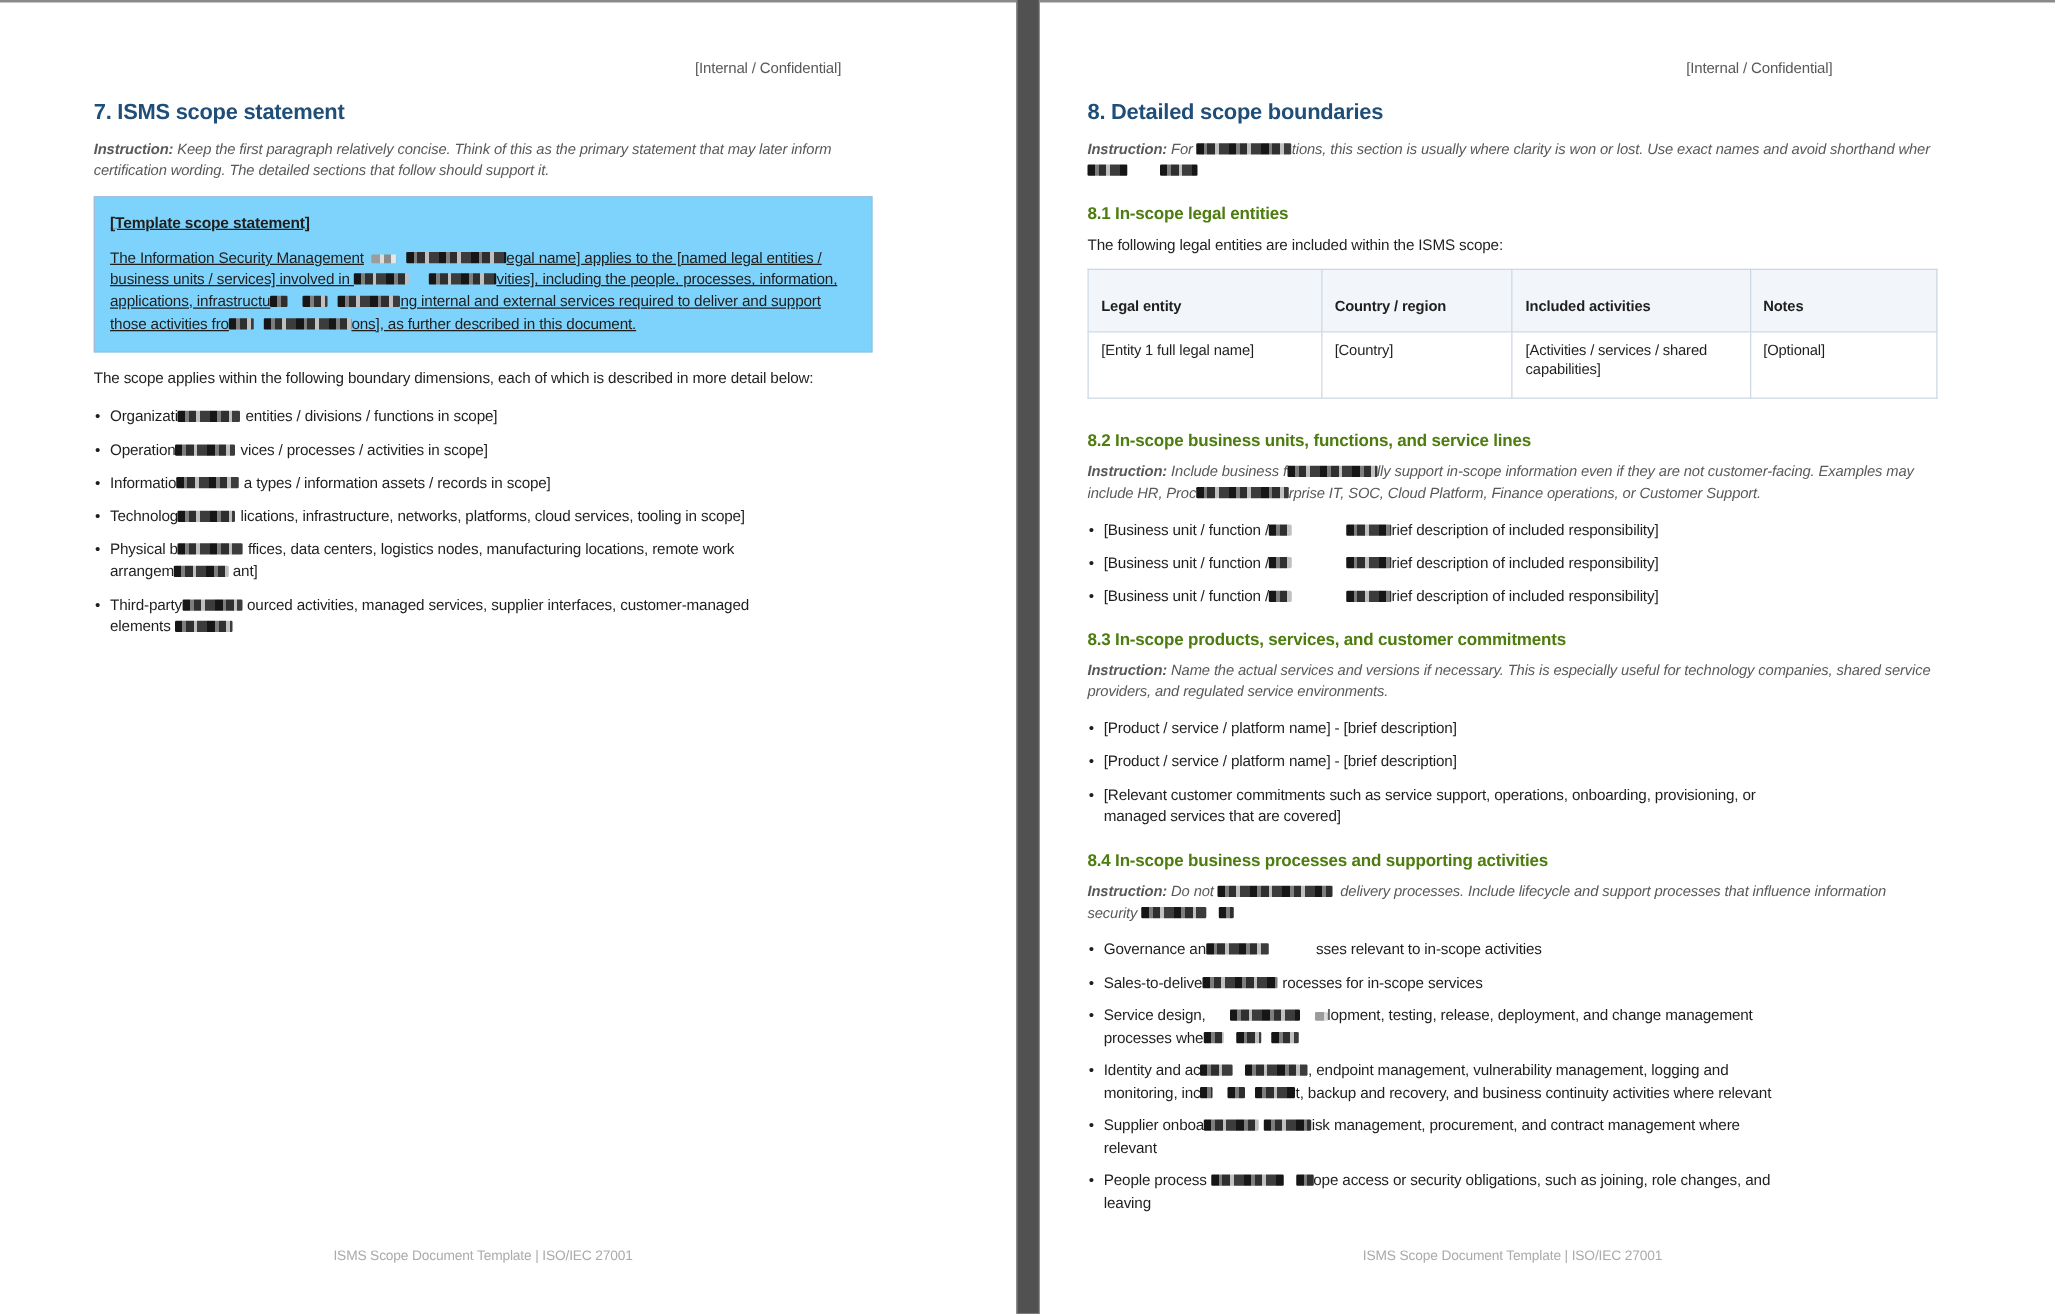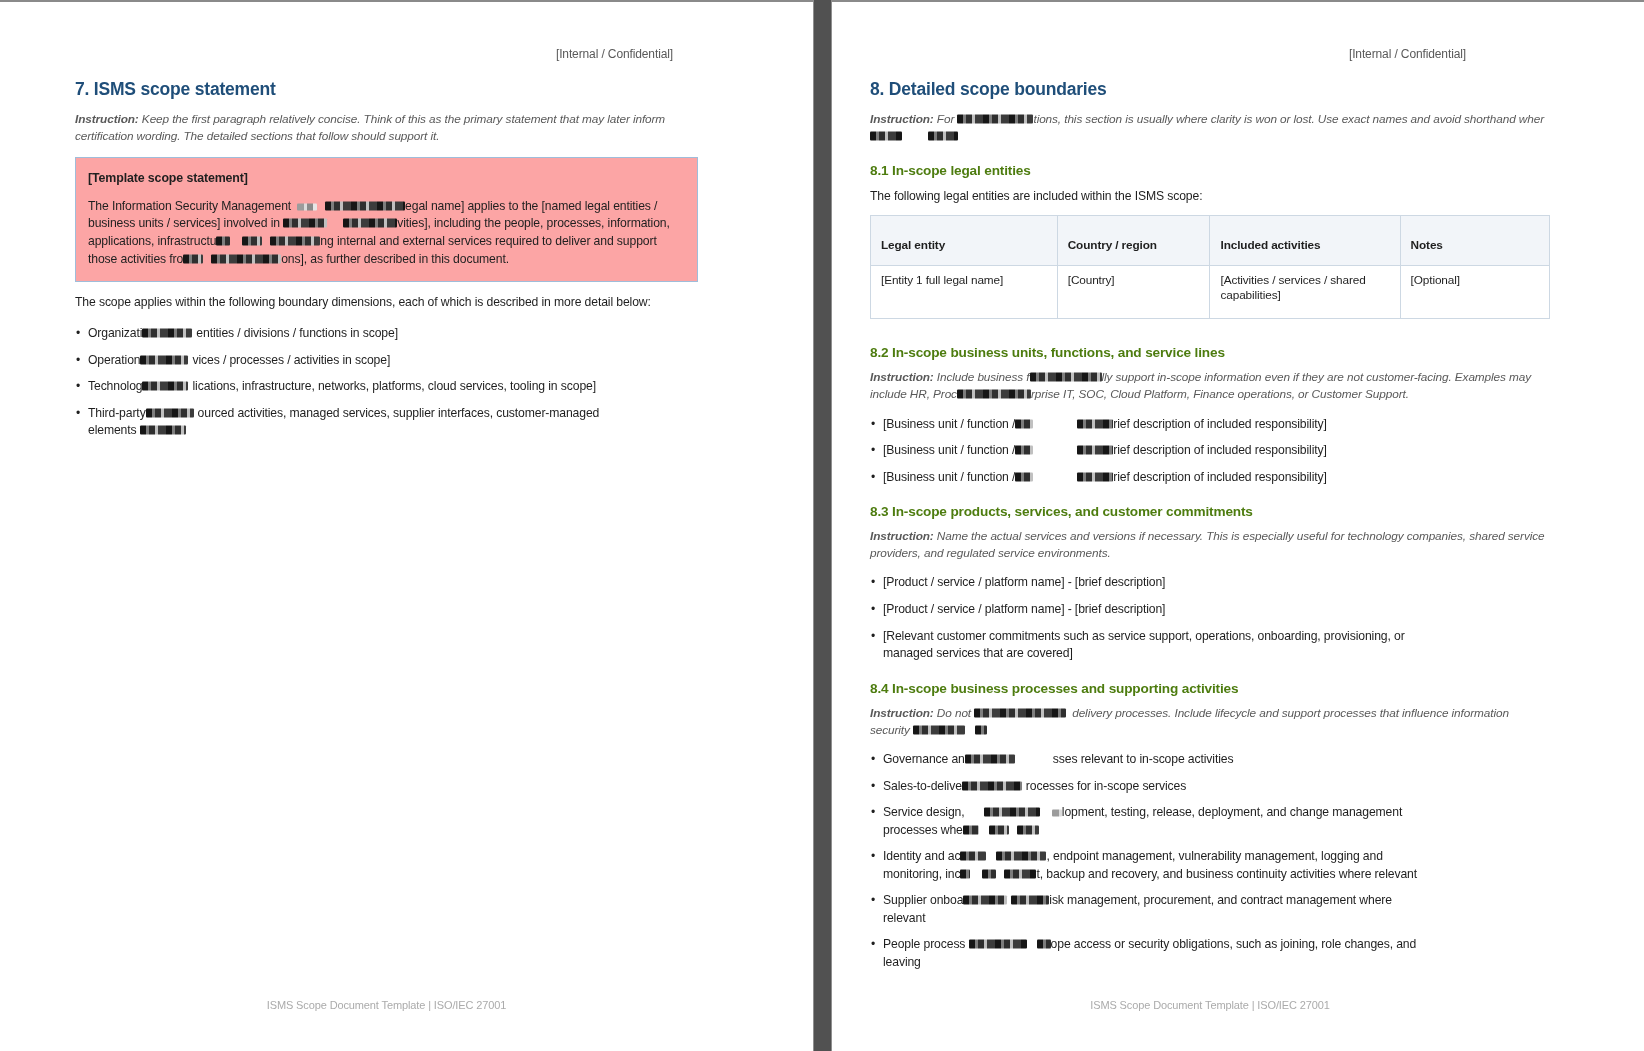--- a/index.html
+++ b/index.html
@@ -23,21 +23,21 @@
   .page-left .confidential{padding-right:25px;}
   .page-right .confidential{padding-right:84px;}
 
   h1{font-size:17.5px;color:#1F4E79;font-weight:700;margin:14px 0 10px;letter-spacing:-0.2px;}
   h2{font-size:13.6px;color:#4d7c0f;font-weight:700;margin:16px 0 7px;letter-spacing:-0.15px;}
   .h2-gap{margin-top:24px;}
 
   .instruction{font-style:italic;color:#595959;font-size:11.8px;letter-spacing:-0.1px;line-height:1.45;margin:0 0 12px;}
   .instruction b{font-weight:700;}
 
-  .tpl-box{border:1px solid #9FBDDA;background:#fca5a5;padding:10px 12px 13px;margin:0 0 12px;}
+  .tpl-box{border:1px solid #9FBDDA;background:#7dd3fc;padding:10px 12px 13px;margin:0 0 12px;text-decoration:underline;}
   .box-title{font-weight:700;font-size:12.4px;margin:2px 0 10px;}
   .box-para{line-height:1.44;}
 
   .body-para{margin:8px 0 10px;}
   .lead{margin:0 0 10px;}
 
   ul.blist{list-style:none;margin:14px 0 0;padding:0;}
   ul.blist.tight{margin-top:0;}
   ul.blist li{position:relative;padding-left:13px;margin-bottom:9px;line-height:1.44;}
   ul.blist li::before{content:"\2022";position:absolute;left:1px;top:0;}
@@ -76,21 +76,23 @@
 
   <div class="tpl-box">
     <div class="box-title">[Template scope statement]</div>
     <div class="box-para">The Information Security Management<span class="spc" style="width: 6px;"></span><span class="redact light" style="width: 20px;"></span><span class="spc" style="width: 8px;"></span><span class="redact" style="width: 80px;"></span>egal name] applies to the [named legal entities / business units / services] involved in <span class="redact" style="width: 44px;"></span><span class="spc" style="width: 16px;"></span><span class="redact" style="width: 54px;"></span>vities], including the people, processes, information, applications, infrastructu<span class="redact" style="width: 14px;"></span><span class="spc" style="width: 12px;"></span><span class="redact" style="width: 20px;"></span><span class="spc" style="width: 8px;"></span><span class="redact" style="width: 50px;"></span>ng internal and external services required to deliver and support those activities fro<span class="redact" style="width: 20px;"></span><span class="spc" style="width: 8px;"></span><span class="redact" style="width: 70px;"></span>ons], as further described in this document.</div>
   </div>
 
   <p class="body-para">The scope applies within the following boundary dimensions, each of which is described in more detail below:</p>
   <ul class="blist">
       <li>Organizati<span class="redact" style="width: 50px;"></span><span class="spc" style="width: 4px;"></span>entities / divisions / functions in scope]</li>
       <li>Operation<span class="redact" style="width: 48px;"></span><span class="spc" style="width: 4px;"></span>vices / processes / activities in scope]</li>
+      <li>Informatio<span class="redact" style="width: 50px;"></span><span class="spc" style="width: 4px;"></span>a types / information assets / records in scope]</li>
       <li>Technolog<span class="redact" style="width: 46px;"></span><span class="spc" style="width: 4px;"></span>lications, infrastructure, networks, platforms, cloud services, tooling in scope]</li>
+      <li>Physical b<span class="redact" style="width: 52px;"></span><span class="spc" style="width: 4px;"></span>ffices, data centers, logistics nodes, manufacturing locations, remote work<br>arrangem<span class="redact" style="width: 44px;"></span><span class="spc" style="width: 3px;"></span>ant]</li>
       <li>Third-party<span class="redact" style="width: 48px;"></span><span class="spc" style="width: 4px;"></span>ourced activities, managed services, supplier interfaces, customer-managed<br>elements <span class="redact" style="width: 46px;"></span></li>
     </ul>
 
   <div class="footer">ISMS Scope Document Template | ISO/IEC 27001</div>
 </section>
 
 <section class="page page-right">
   <div class="confidential">[Internal / Confidential]</div>
   <h1>8. Detailed scope boundaries</h1>
   <p class="instruction"><b>Instruction:</b> For <span class="redact" style="width: 76px;"></span>tions, this section is usually where clarity is won or lost. Use exact names and avoid shorthand wher<span class="redact" style="width: 32px;"></span><span class="spc" style="width: 26px;"></span><span class="redact" style="width: 30px;"></span></p>

